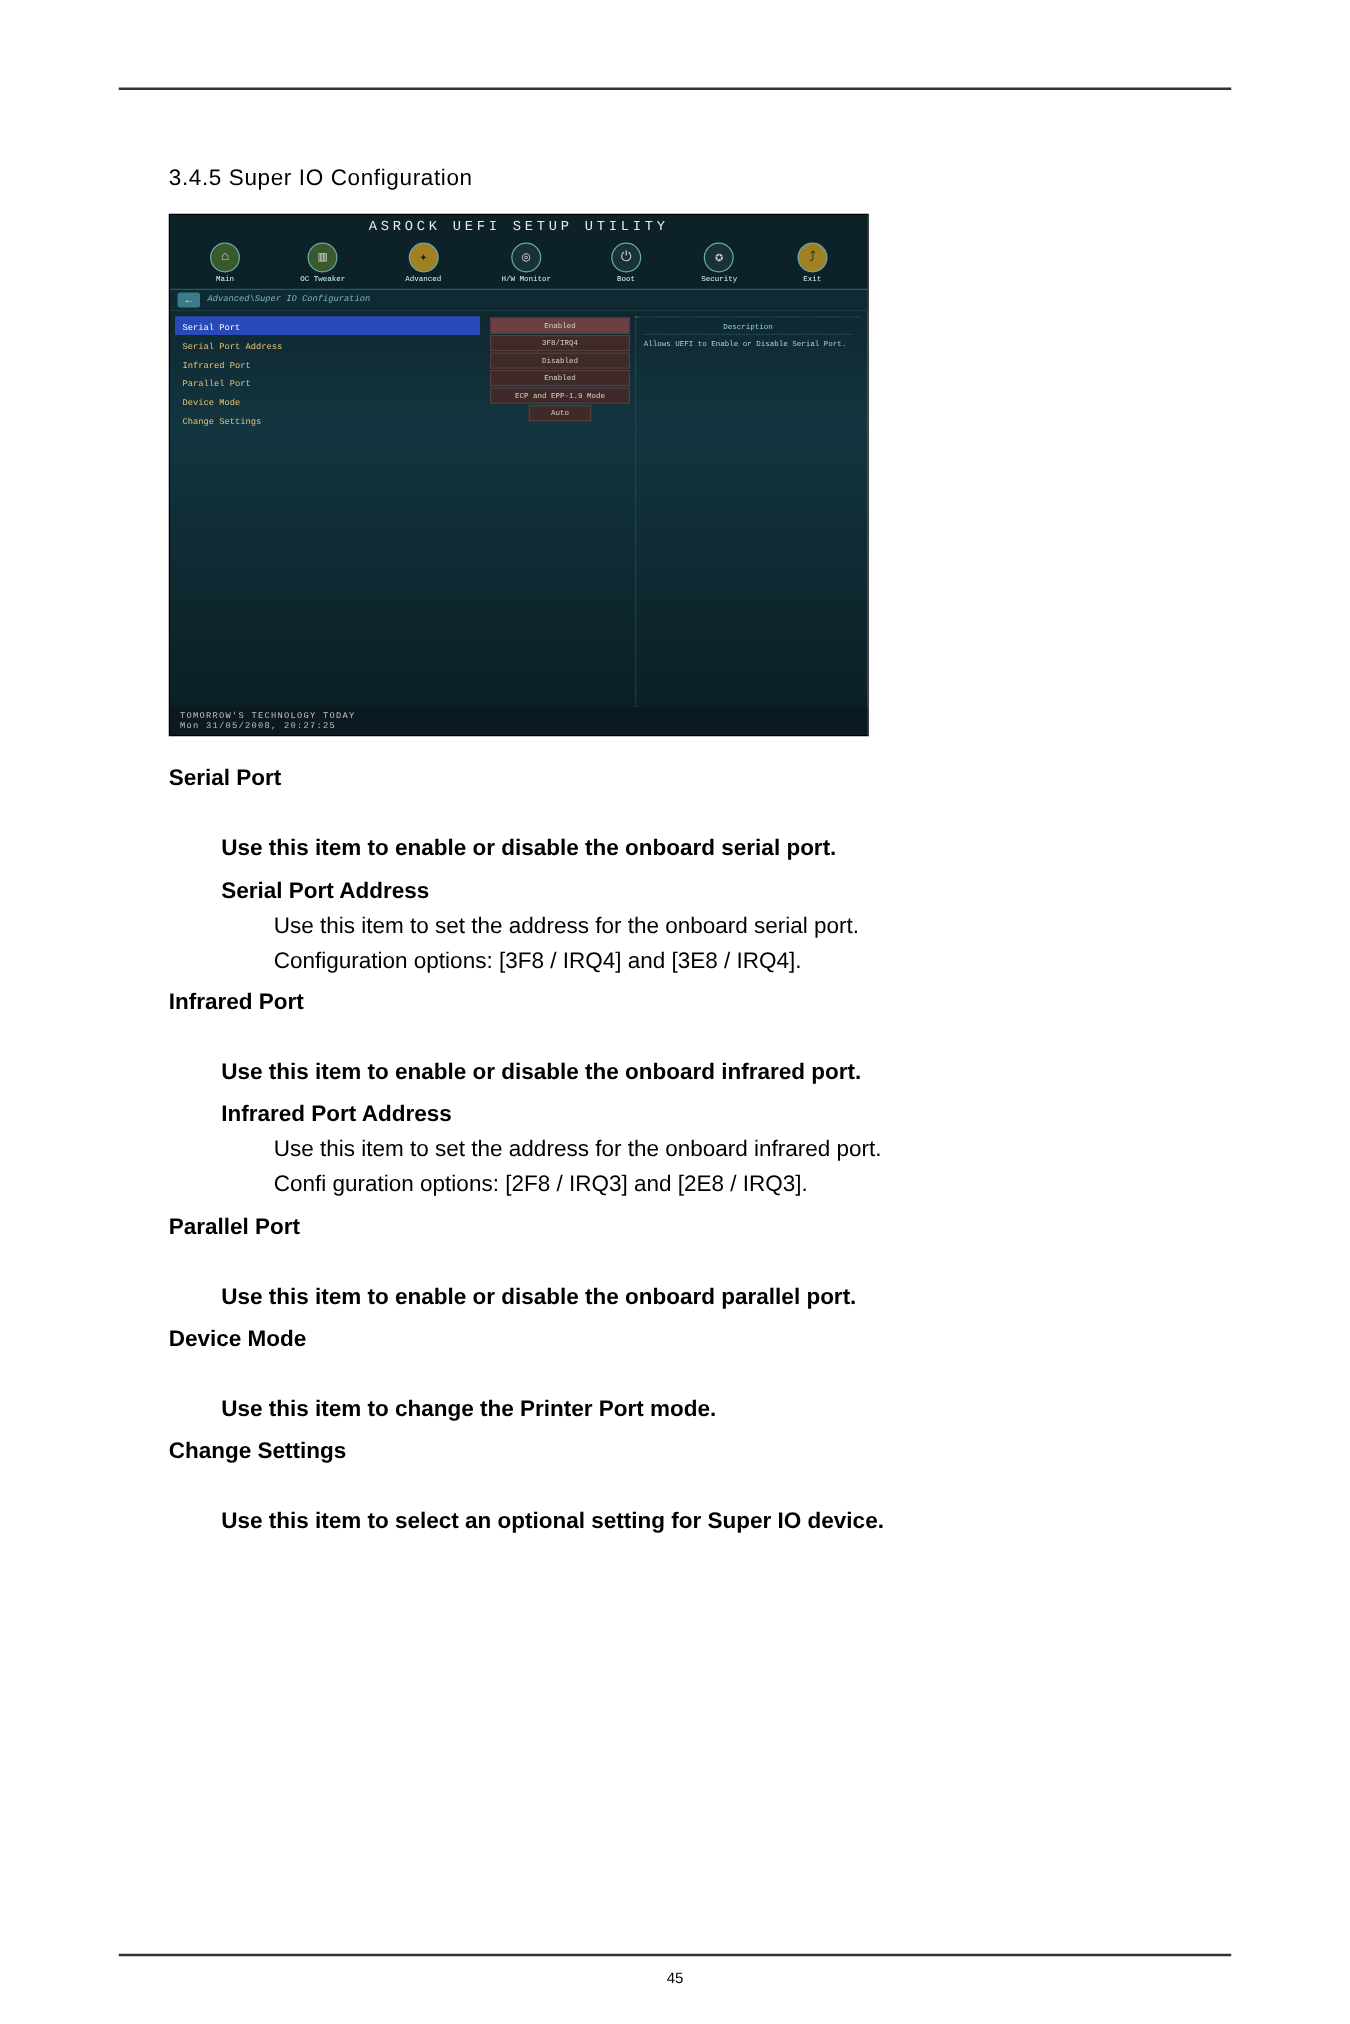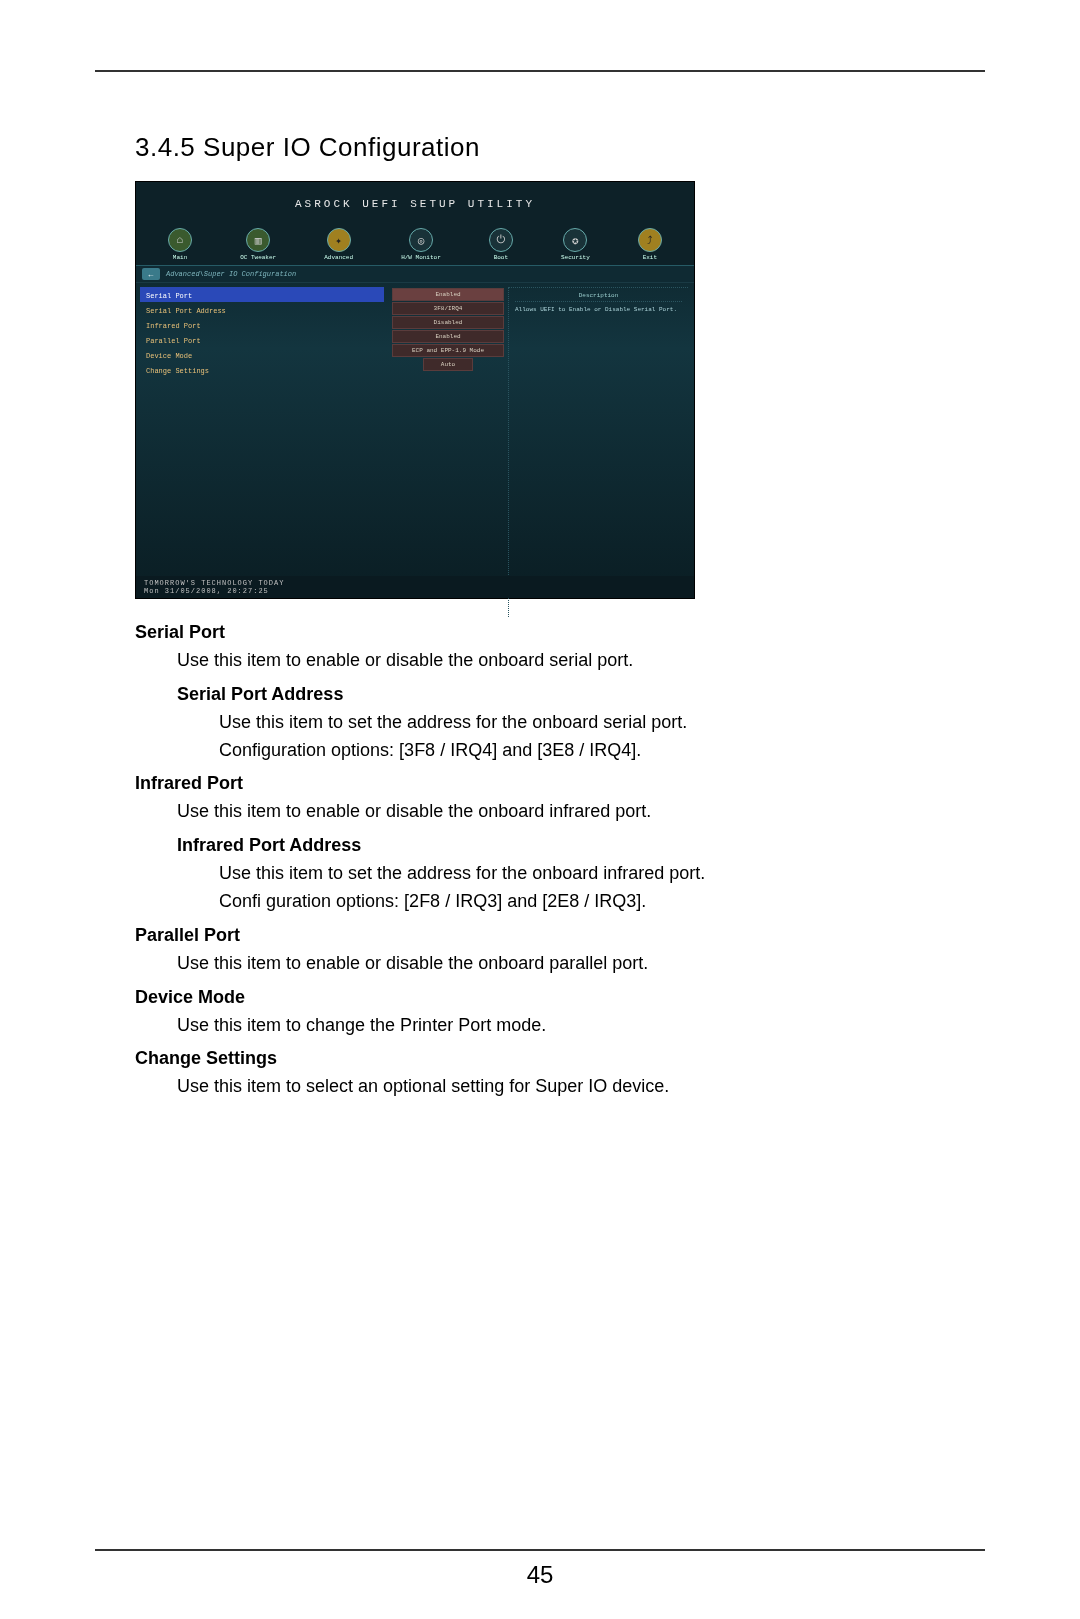--- a/index.html
+++ b/index.html
@@ -12,41 +12,41 @@
   }
   .page {
     position: absolute;
     left: 95px; right: 95px; top: 70px; bottom: 80px;
     border-top: 2px solid #333;
   }
   .page-inner {
     padding: 60px 40px 0 40px;
   }
   .section-title {
-    font-size: 26px;
+    font-size: 18px;
     font-weight: 400;
     margin-bottom: 18px;
     letter-spacing: 0.5px;
   }
 
   
   .bios {
     width: 560px; height: 418px;
     background: linear-gradient(#0a1c22 0%, #13353f 40%, #0a1d23 100%);
     border: 1px solid #000;
     position: relative;
     font-family: "Courier New", monospace;
     margin-bottom: 20px;
   }
   .bios-title {
     text-align: center;
     color: #e8e8e8;
     font-size: 11px;
     letter-spacing: 3px;
-    padding: 16px 0;
+    padding: 4px 0;
     background: #0d2128;
   }
   .bios-nav {
     display: flex;
     align-items: flex-end;
     justify-content: space-around;
     background: #0d2128;
     padding: 2px 8px 4px;
     border-bottom: 1px solid #265b66;
   }
@@ -126,29 +126,29 @@
     display: flex; justify-content: space-between;
     padding: 3px 8px;
     font-size: 7px; color: #c0c0c0;
     letter-spacing: 1px;
     flex-direction: column;
   }
 
   
   .desc-block { font-size: 18px; color: #000; line-height: 1.55; }
   .lvl1 { margin-left: 0; font-weight: bold; margin-top: 6px; }
-  .lvl1-body { margin-left: 42px; font-weight: normal; }
+  .lvl1-body { margin-left: 42px; font-weight: bold; margin-top: 28px; }
   .lvl2 { margin-left: 42px; font-weight: bold; margin-top: 6px; }
   .lvl2-body { margin-left: 84px; font-weight: normal; }
 
   .page-number {
     position: absolute;
     bottom: 30px; left: 0; right: 0;
     text-align: center;
-    font-size: 24px;
+    font-size: 12px;
     border-top: 2px solid #333;
     padding-top: 10px;
     margin: 0 95px;
   }
 </style>
 </head>
 <body>
 
 <div class="page">
   <div class="page-inner">

